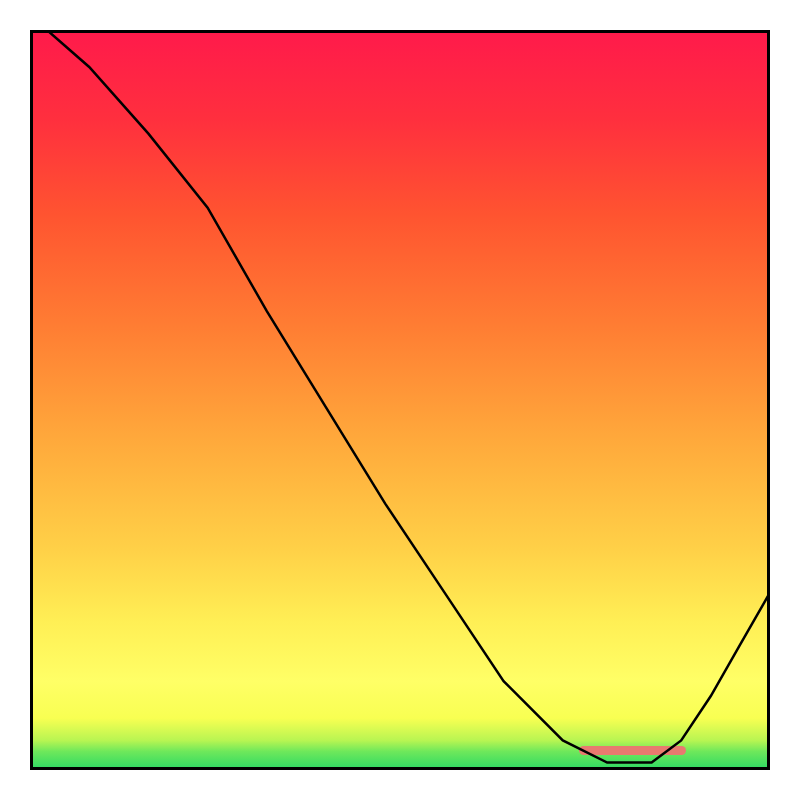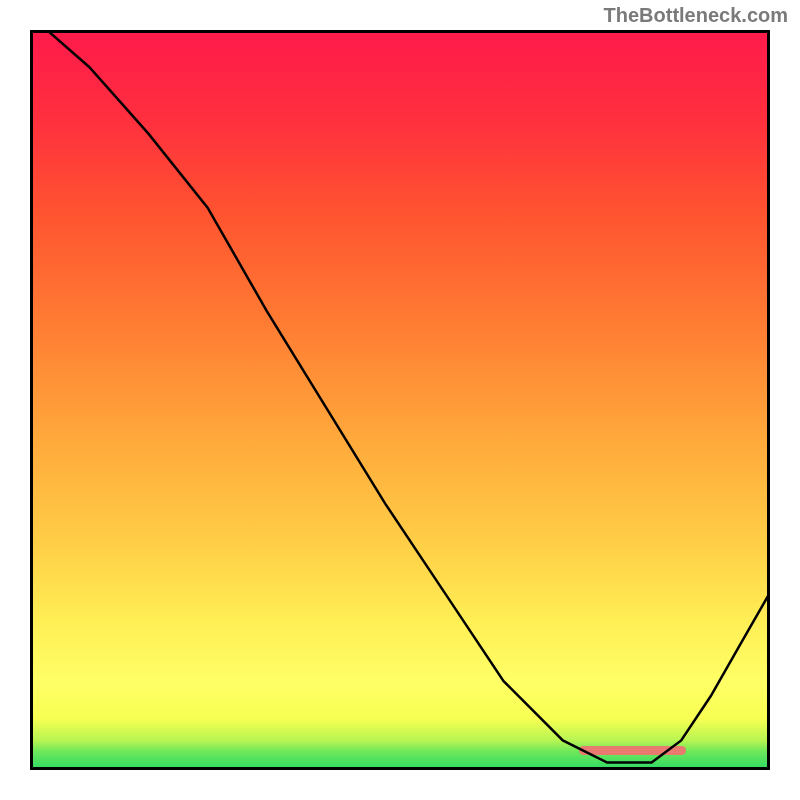--- a/index.html
+++ b/index.html
@@ -68,20 +68,19 @@
     position: absolute;
     height: 9px;
     background: #e87a6f;
     border-radius: 4.5px;
   }
 </style>
 </head>
 <body>
 
 <div class="container">
-  <div class="watermark">TheBottleneck.com</div>
   <div class="gradient"></div>
   <div class="marker" style="left: 579px; top: 746px; width: 107px;"></div>
   <svg class="curve" viewBox="0 0 740 740" preserveAspectRatio="none">
     <path d="M0.00 -14.80 L59.20 37.00 L118.40 103.60 L177.60 177.60 L236.80 281.20 L296.00 377.40 L355.20 473.60 L414.40 562.40 L473.60 651.20 L532.80 710.40 L577.20 732.60 L621.60 732.60 L651.20 710.40 L680.80 666.00 L710.40 614.20 L740.00 562.40" fill="none" stroke="#000000" stroke-width="2.5"></path>
   </svg>
   <div class="border-frame"></div>
 </div>
 
 </body></html>

